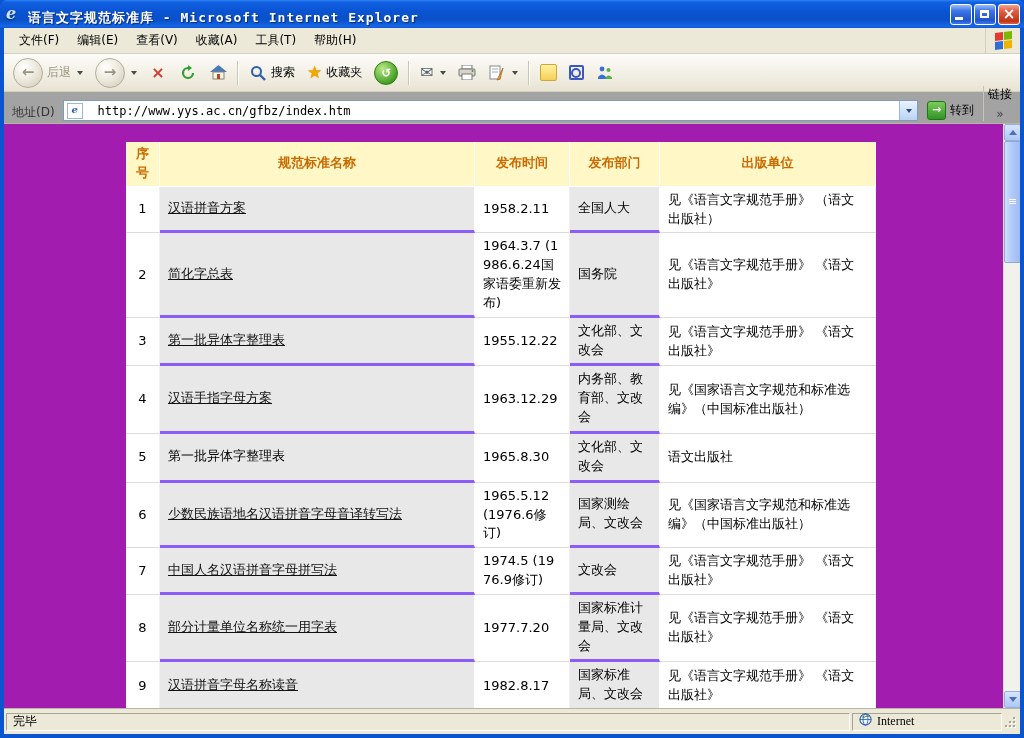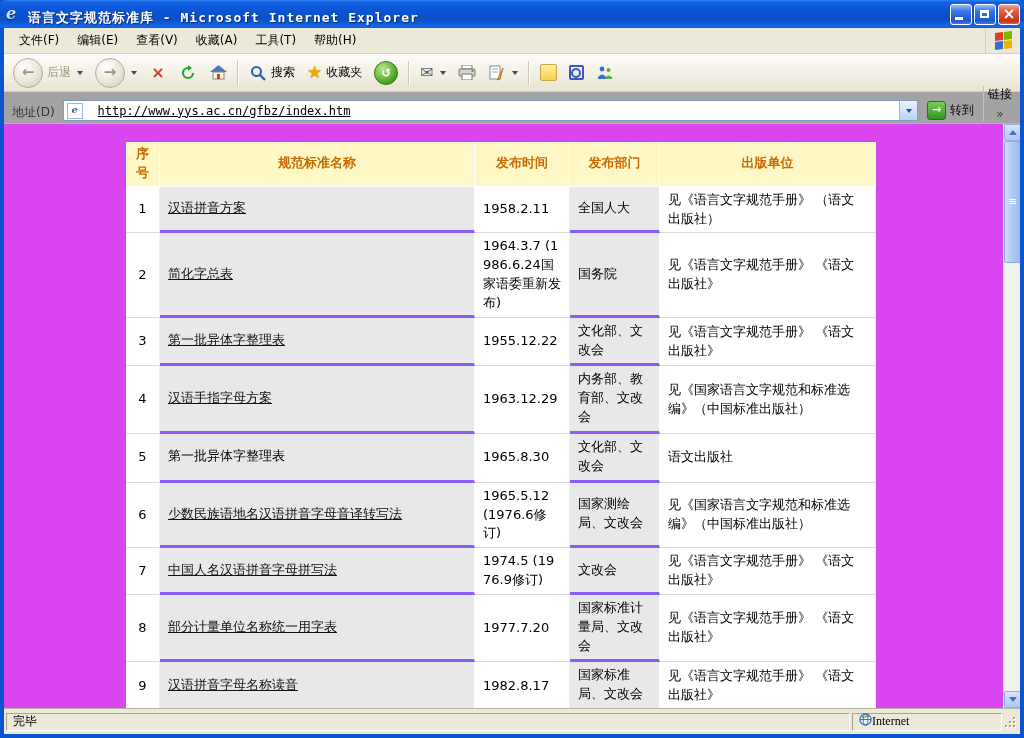--- a/index.html
+++ b/index.html
@@ -47,30 +47,30 @@
   .notesq{width:15px;height:15px;background:linear-gradient(180deg,#FFF2A0,#F7CF57);border:1px solid #C9A93C;border-radius:2px;}
   .bluesq{width:15px;height:15px;border:2px solid #3A57C0;border-radius:2px;display:flex;align-items:center;justify-content:center;box-sizing:border-box;}
   .bluesq i{width:6px;height:6px;border:2px solid #3A57C0;border-radius:50%;display:block;}
   .histcircle{width:22px;height:22px;border-radius:50%;background:radial-gradient(circle at 35% 30%,#B8E986,#3E9C1F 75%);border:1px solid #2F7A14;display:flex;align-items:center;justify-content:center;color:#fff;font-size:12px;font-weight:bold;}
 
   
   .addressbar{height:27px;flex:0 0 27px;display:flex;align-items:flex-end;padding:2px 4px;background:#a3a3a3;border-bottom:1px solid #B9B5A5;gap:4px;}
   .addr-label{font-size:12px;color:#333;padding:0 4px;}
   .addr-input-wrap{flex:1;height:21px;background:#fff;border:1px solid #7F9DB9;display:flex;align-items:center;box-sizing:border-box;}
   .page-ico{width:14px;height:14px;margin:0 3px;border:1px solid #9AB6D8;background:#fff;color:#2F5FA8;font:italic bold 10px/12px "DejaVu Serif",serif;text-align:center;flex:0 0 14px;}
-  .addr-input{flex:1;border:0;outline:none;font:12px "DejaVu Sans Mono",monospace;color:#000;background:transparent;height:17px;padding:12px;text-decoration:underline;}
+  .addr-input{flex:1;border:0;outline:none;font:12px "DejaVu Sans Mono",monospace;color:#000;background:transparent;height:17px;padding:12px;}
   .combo-arrow{width:17px;height:19px;background:linear-gradient(180deg,#EAF3FF,#B9D3F5);border-left:1px solid #9EB6D8;display:flex;align-items:center;justify-content:center;}
   .combo-arrow .caret{margin:0;border-top-color:#2B4A7A;}
   .go-btn{display:flex;align-items:center;gap:4px;font-size:12px;padding:1px 5px;}
   .go-ico{width:17px;height:17px;border-radius:3px;background:linear-gradient(180deg,#7CCB5A,#2F9426);border:1px solid #1F7518;color:#fff;font:bold 11px/16px "DejaVu Sans",sans-serif;text-align:center;}
   .links-area{display:flex;align-items:center;gap:4px;font-size:12px;padding:0 4px;border-left:1px solid #C9C5B2;flex-direction:column;}
   .chev{color:#444;font-size:12px;}
 
   
-  .content{flex:1;position:relative;background:#d946ef;overflow:hidden;}
+  .content{flex:1;position:relative;background:#a21caf;overflow:hidden;}
   .page{position:absolute;left:0;top:0;right:17px;bottom:0;overflow:hidden;}
   table.std{border-collapse:separate;border-spacing:0;table-layout:fixed;width:750px;margin:18px 0 0 122px;font-size:13px;line-height:1.45;}
   .col-num{width:34px;} .col-name{width:315px;} .col-date{width:95px;} .col-dept{width:90px;} .col-pub{width:216px;}
   th{background:#FFF8C6;color:#C96A00;font-weight:bold;font-size:13px;border-right:1px solid #fff;border-bottom:1px solid #fff;padding:3px 4px;text-align:center;}
   thead tr{height:27px;}
   tbody tr{height:44px;}
   td{padding:4px 8px;vertical-align:middle;word-break:break-all;}
   td.col-num,td.col-date,td.col-pub{background:#FFFFFF;border-bottom:1px solid #DCDCDC;border-right:1px solid #F0F0F0;}
   td.col-name,td.col-dept{background:#E8E8E8;border-bottom:3px solid #8b5cf6;border-right:1px solid #FFFFFF;}
   td.c{text-align:center;}
@@ -83,21 +83,21 @@
   .tri-up{width:0;height:0;border-left:4px solid transparent;border-right:4px solid transparent;border-bottom:5px solid #4D6FB8;}
   .tri-down{width:0;height:0;border-left:4px solid transparent;border-right:4px solid transparent;border-top:5px solid #4D6FB8;}
   .sb-thumb{position:absolute;left:0;top:17px;width:17px;height:122px;background:linear-gradient(90deg,#CFDEFC,#AFC8F7 50%,#9FBBF2);border:1px solid #90A8D8;border-radius:2px;box-sizing:border-box;}
   .sb-thumb::after{content:"";position:absolute;left:4px;right:4px;top:50%;height:6px;margin-top:-3px;
     background:repeating-linear-gradient(180deg,#FFFFFF 0 1px,transparent 1px 2px);}
 
   
   .statusbar{height:23px;flex:0 0 23px;background:#ECE9D8;border-top:1px solid #B9B5A5;display:flex;align-items:center;padding:1px 2px;gap:2px;font-size:12px;position:relative;}
   .sb-sec{height:18px;display:flex;align-items:center;padding:0 6px;border:1px solid;border-color:#A8A595 #FFFFFF #FFFFFF #A8A595;box-sizing:border-box;font-family:Liberation Serif, serif;}
   .sb-left{flex:1;}
-  .sb-zone{width:150px;}
+  .sb-zone{width:150px;gap:5px;}
   .grip{width:14px;height:18px;position:relative;}
 </style>
 </head>
 <body>
 
 <div class="window">
 
   <div class="titlebar">
     <span class="ie-ico">e</span>
     <span class="title-text">语言文字规范标准库 - Microsoft Internet Explorer</span>

